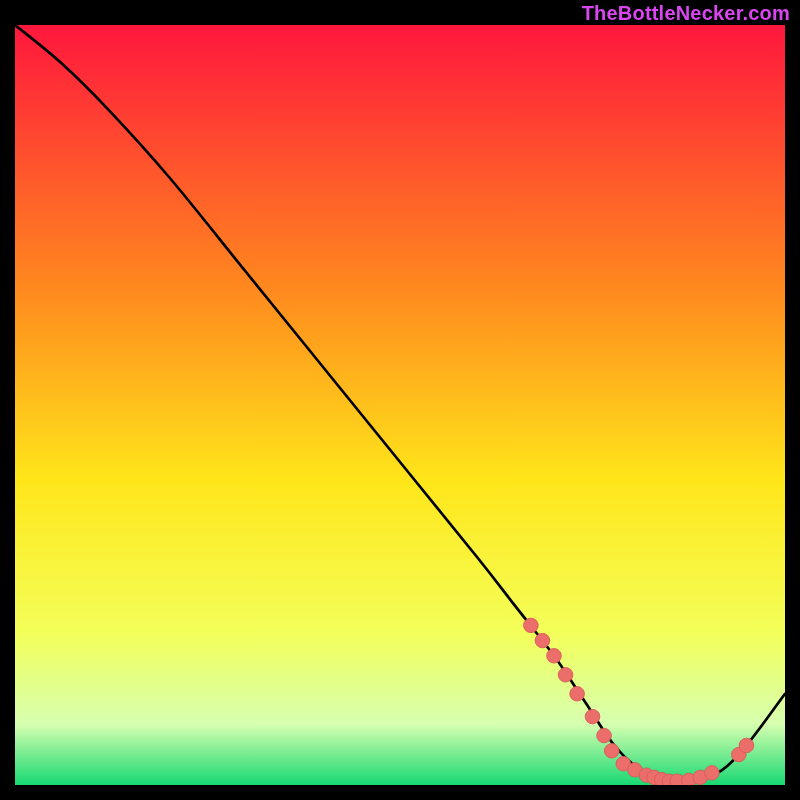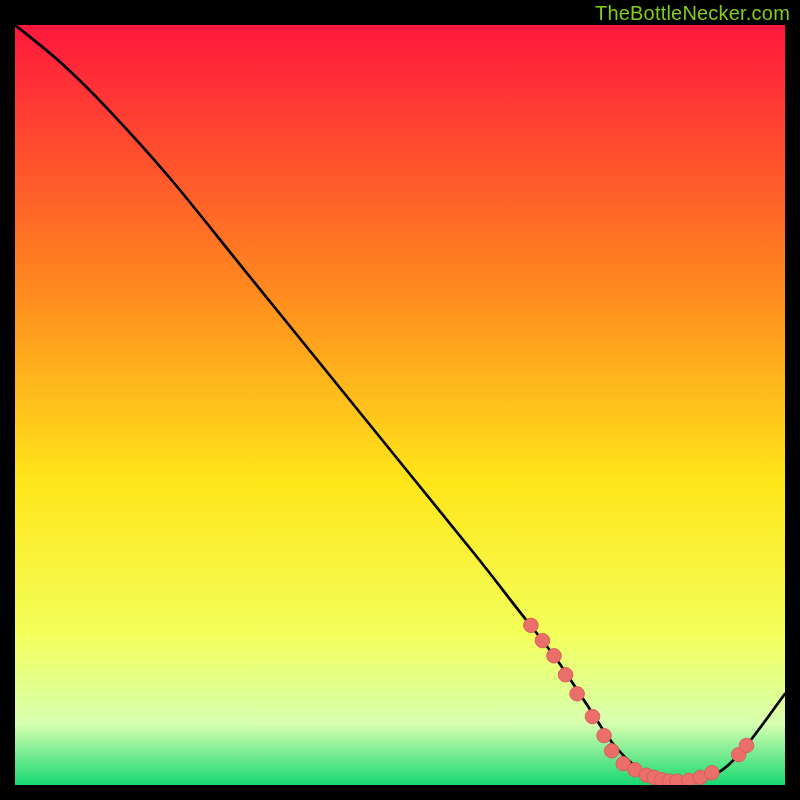--- a/index.html
+++ b/index.html
@@ -38,23 +38,23 @@
     position: absolute;
     left: 0;
     top: 0;
     width: 100%;
     height: 100%;
   }
   .watermark {
     position: absolute;
     top: 2px;
     right: 10px;
-    color: #84cc16;
+    color: #d946ef;
     font-size: 20px;
-    font-weight: 400;
+    font-weight: 700;
     letter-spacing: 0.2px;
   }
 </style>
 </head>
 <body>
 
 <div class="frame">
 
   <div class="watermark">TheBottleNecker.com</div>
 

